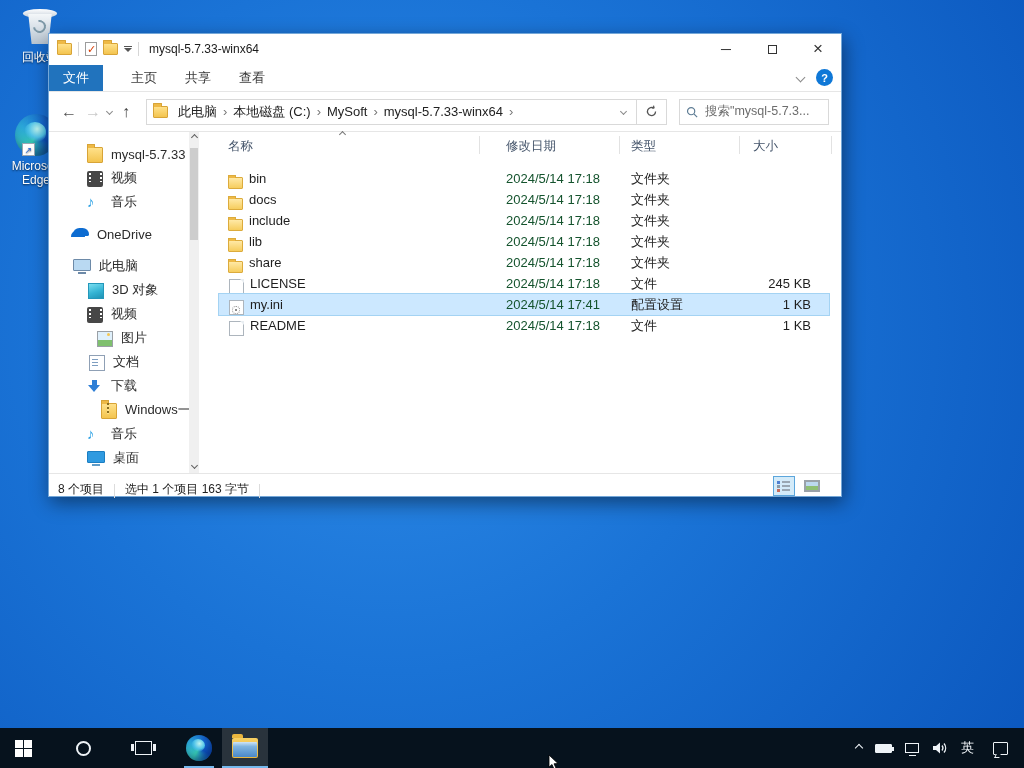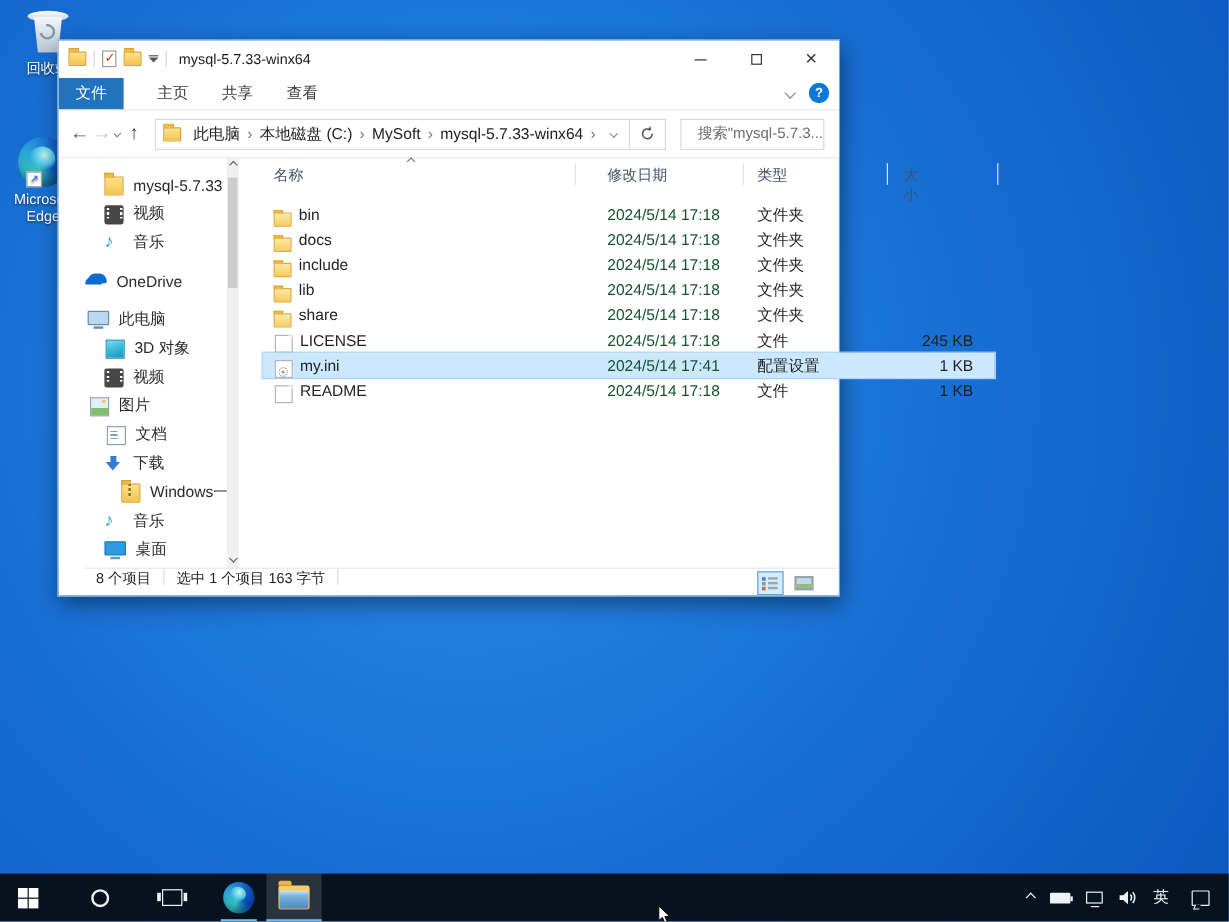--- a/index.html
+++ b/index.html
@@ -23,21 +23,21 @@
                 background:conic-gradient(from 210deg,#35c5ae,#2ba7d8,#1668d0,#0d53c0,#35c5ae);
                 box-shadow:inset -4px -5px 8px rgba(0,20,80,.45); }
   .edge-glyph::after { content:""; position:absolute; left:9px; top:8px; width:22px; height:20px;
                 border-radius:50% 50% 40% 40%;
                 background:radial-gradient(circle at 60% 35%, #bdf3ee 0%, #4fc3e8 45%, transparent 70%); }
   .shortcut-badge { position:absolute; left:7px; bottom:0px; width:13px; height:13px; background:#fff;
                 border:1px solid #9aa7b3; display:flex; align-items:center; justify-content:center;
                 color:#2b6bd3; font-size:9px; }
 
   
-  #window { position:absolute; left:48px; top:33px; width:652px; height:464px; background:#fff;
+  #window { position:absolute; left:48px; top:33px; width:794px; height:464px; background:#fff;
             border:1px solid #74a7d8; box-shadow:2px 6px 18px rgba(0,0,0,.45); z-index:5; }
 
   
   .titlebar { height:30px; display:flex; align-items:center; background:#fff; }
   .qat { display:flex; align-items:center; gap:6px; padding-left:8px; }
   .qat-sep { width:1px; height:14px; background:#d6d6d6; }
   .mini-folder { width:15px; height:12px; position:relative; border-radius:1px;
                  background:linear-gradient(180deg,#ffe18a,#f3c44f); border:1px solid #d8a437; }
   .mini-folder::before { content:""; position:absolute; left:-1px; top:-4px; width:7px; height:3px;
                  background:#eeb945; border:1px solid #d8a437; border-bottom:none; border-radius:1px 1px 0 0; }
@@ -154,22 +154,22 @@
       background:#eeb945; border:1px solid #dcab3c; border-bottom:none; }
   .fi-file { width:12px; height:15px; margin:2px 0 0 1px; background:#fff; border:1px solid #adb5bd; position:relative; }
   .fi-file::after { content:""; position:absolute; right:-1px; top:-1px; width:0; height:0;
       border-top:4px solid #e9eef2; border-left:4px solid transparent;
       box-shadow:-1px 1px 0 #adb5bd inset; }
   .fi-config { width:12px; height:15px; margin:2px 0 0 1px; background:#fff; border:1px solid #adb5bd; position:relative; }
   .fi-config::after { content:""; position:absolute; left:2px; top:5px; width:6px; height:6px; border-radius:50%;
       border:1.5px dotted #8a8a8a; background:radial-gradient(circle,#8a8a8a 0 25%, transparent 30%); }
 
   
-  .statusbar { height:25px; border-top:1px solid #e6e6e6; display:flex; align-items:flex-start; font-size:12px;
-               color:#1f1f1f; padding-left:9px; position:relative;margin-left:22px; }
+  .statusbar { height:25px; border-top:1px solid #e6e6e6; display:flex; align-items:flex-end; font-size:12px;
+               color:#1f1f1f; padding-left:9px; position:relative; }
   .st-sep { width:1px; height:14px; background:#dcdcdc; margin:0 10px; }
   .view-toggles { position:absolute; right:18px; top:2px; display:flex; gap:6px; }
   .vt { width:22px; height:20px; display:flex; align-items:center; justify-content:center; }
   .vt.active { background:#d4ebf9; border:1px solid #5ca6dc; }
   .vt-details { width:14px; height:13px; display:flex; flex-direction:column; justify-content:space-between; padding:1px 0; }
   .vt-details .r { display:flex; align-items:center; gap:2px; }
   .vt-details .sq { width:3px; height:3px; background:#8a9aa8; }
   .vt-details .r:nth-child(1) .sq { background:#4f7fd0; } .vt-details .r:nth-child(3) .sq { background:#c86a5a; }
   .vt-details .ln { width:8px; height:1.5px; background:#9aa7b2; }
   .vt-thumb { width:16px; height:12px; border:2px solid #9aa2a9;
@@ -331,21 +331,21 @@
           <span>此电脑</span>
         </div>
         <div class="sb-item" style="padding-left: 38px;">
           <div class="sb-icon ic-3d"></div>
           <span>3D 对象</span>
         </div>
         <div class="sb-item" style="padding-left: 38px;">
           <div class="sb-icon ic-video"></div>
           <span>视频</span>
         </div>
-        <div class="sb-item" style="padding-left: 26px;">
+        <div class="sb-item" style="padding-left: 48px;">
           <div class="sb-icon ic-pictures"></div>
           <span>图片</span>
         </div>
         <div class="sb-item" style="padding-left: 38px;">
           <div class="sb-icon ic-documents"></div>
           <span>文档</span>
         </div>
         <div class="sb-item" style="padding-left: 38px;">
           <div class="sb-icon ic-downloads"></div>
           <span>下载</span>

